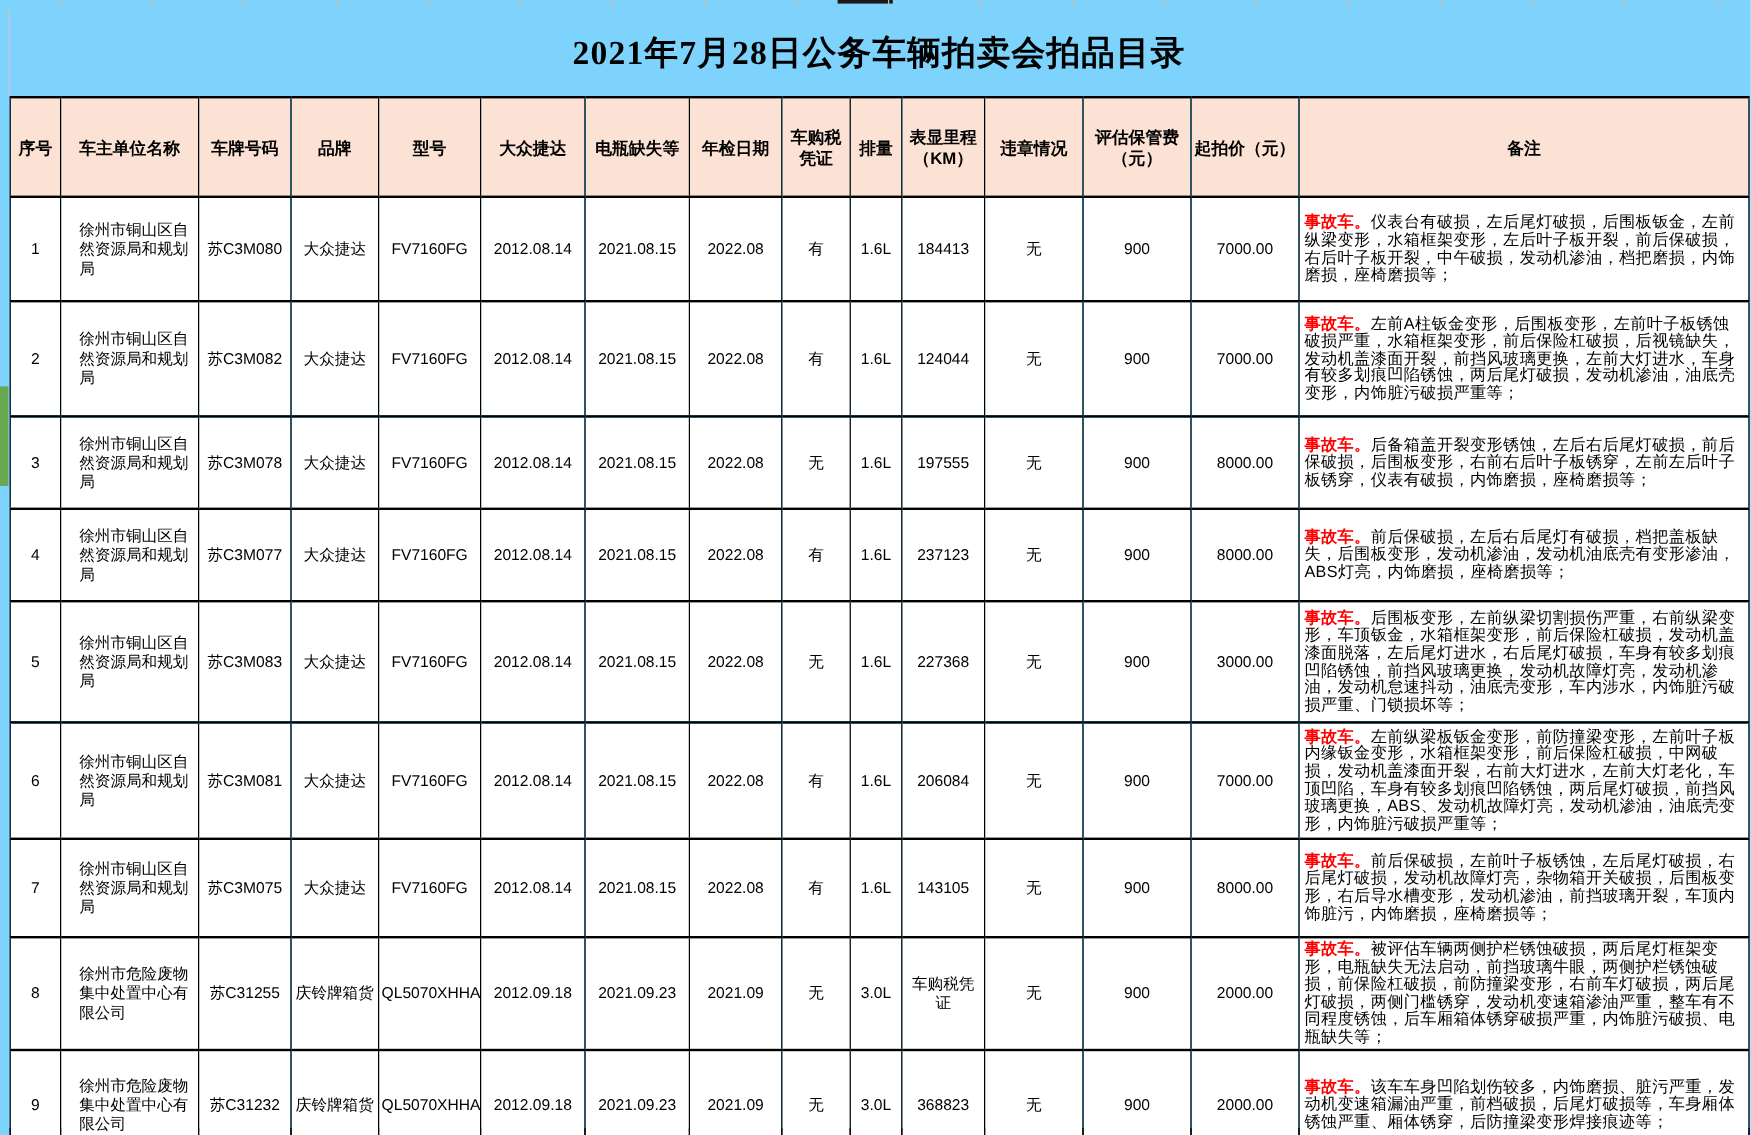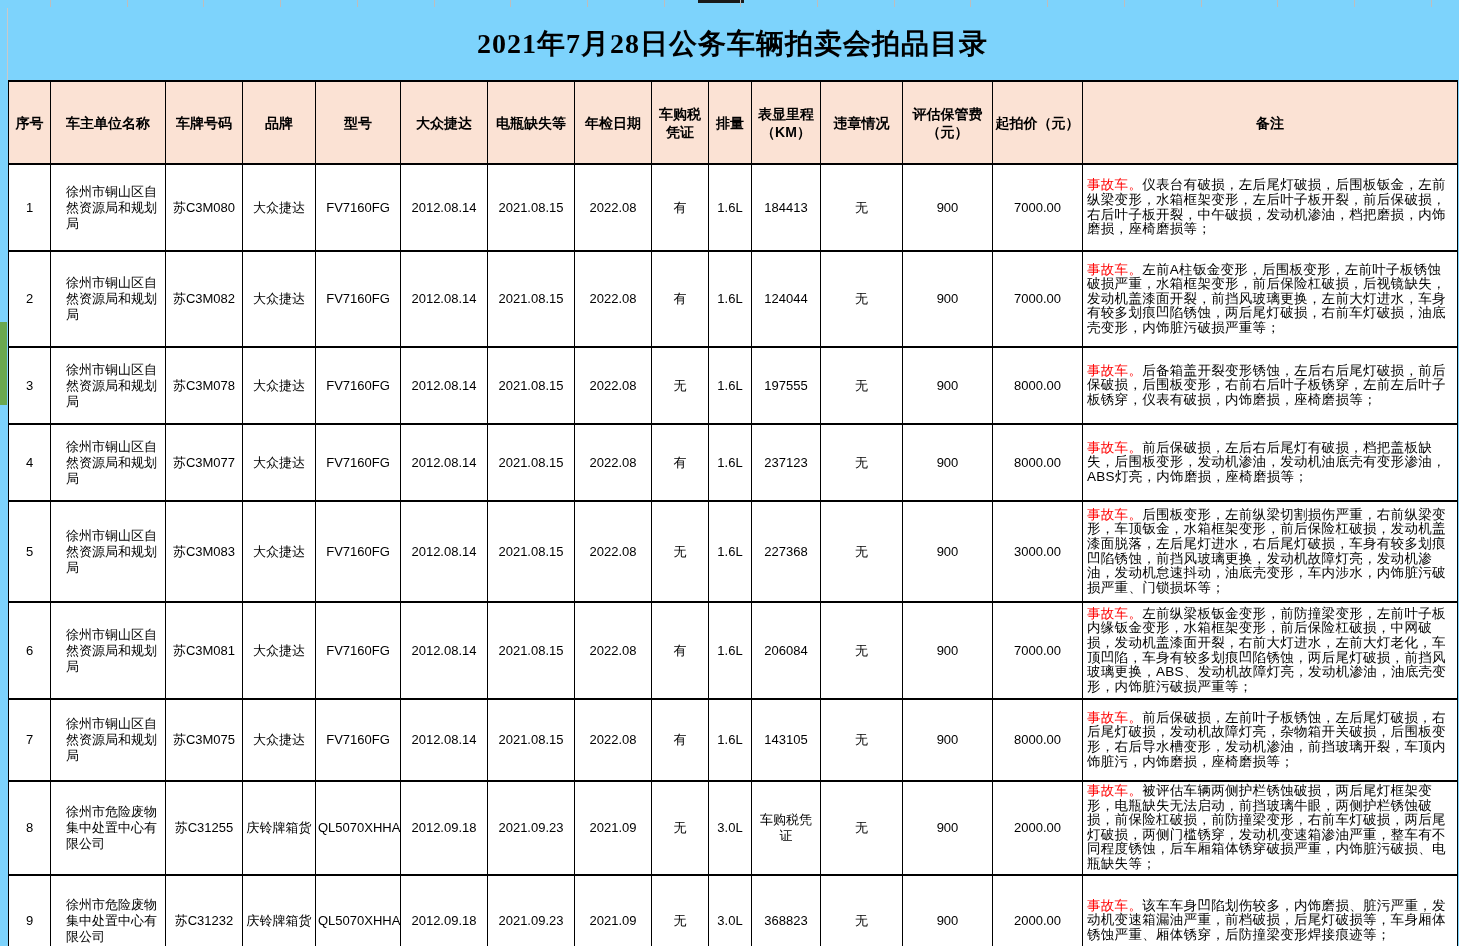--- a/index.html
+++ b/index.html
@@ -40,21 +40,21 @@
   .auction thead tr{height:83px;}
   .auction td{
     font-size:13px;line-height:16px;text-align:center;vertical-align:middle;
     padding:1px 2px;background:#fff;
   }
   td.cell-owner{text-align:left;padding-left:15px;padding-right:4px;}
   td.cell-remark{
     text-align:left;vertical-align:middle;padding:2px 3px 2px 4px;
     font-size:13.5px;line-height:14.6px;letter-spacing:0.3px;
   }
-  .remark-tag{color:#ff0000;font-weight:normal;}
+  .remark-tag{color:#ff0000;font-weight:bold;}
   .r0{height:87px}.r1{height:96px}.r2{height:77px}.r3{height:77px}.r4{height:101px}
   .r5{height:97px}.r6{height:82px}.r7{height:86px}.r8{height:92px}
 </style>
 </head>
 <body>
 
 <div class="sheet">
   <div class="top-strip" id="top-strip">
     <div class="dark-seg"></div>
   <div class="tick" style="left: 50px;"></div>
@@ -146,21 +146,21 @@
           <td class="cell-model">FV7160FG</td>
           <td class="cell-reg-date">2012.08.14</td>
           <td class="cell-insurance-until">2021.08.15</td>
           <td class="cell-inspection-date">2022.08</td>
           <td class="cell-tax-cert">有</td>
           <td class="cell-displacement">1.6L</td>
           <td class="cell-mileage">124044</td>
           <td class="cell-violation">无</td>
           <td class="cell-storage-fee">900</td>
           <td class="cell-start-price">7000.00</td>
-          <td class="cell-remark"><span class="remark-tag">事故车。</span><span>左前A柱钣金变形，后围板变形，左前叶子板锈蚀破损严重，水箱框架变形，前后保险杠破损，后视镜缺失，发动机盖漆面开裂，前挡风玻璃更换，左前大灯进水，车身有较多划痕凹陷锈蚀，两后尾灯破损，右前车灯破损，油底壳变形，内饰脏污破损严重等；</span></td>
+          <td class="cell-remark"><span class="remark-tag">事故车。</span><span>左前A柱钣金变形，后围板变形，左前叶子板锈蚀破损严重，水箱框架变形，前后保险杠破损，后视镜缺失，发动机盖漆面开裂，前挡风玻璃更换，左前大灯进水，车身有较多划痕凹陷锈蚀，两后尾灯破损，发动机渗油，油底壳变形，内饰脏污破损严重等；</span></td>
         </tr>
         <tr class="r2">
           <td class="cell-serial">3</td>
           <td class="cell-owner">徐州市铜山区自然资源局和规划局</td>
           <td class="cell-plate">苏C3M078</td>
           <td class="cell-brand">大众捷达</td>
           <td class="cell-model">FV7160FG</td>
           <td class="cell-reg-date">2012.08.14</td>
           <td class="cell-insurance-until">2021.08.15</td>
           <td class="cell-inspection-date">2022.08</td>

